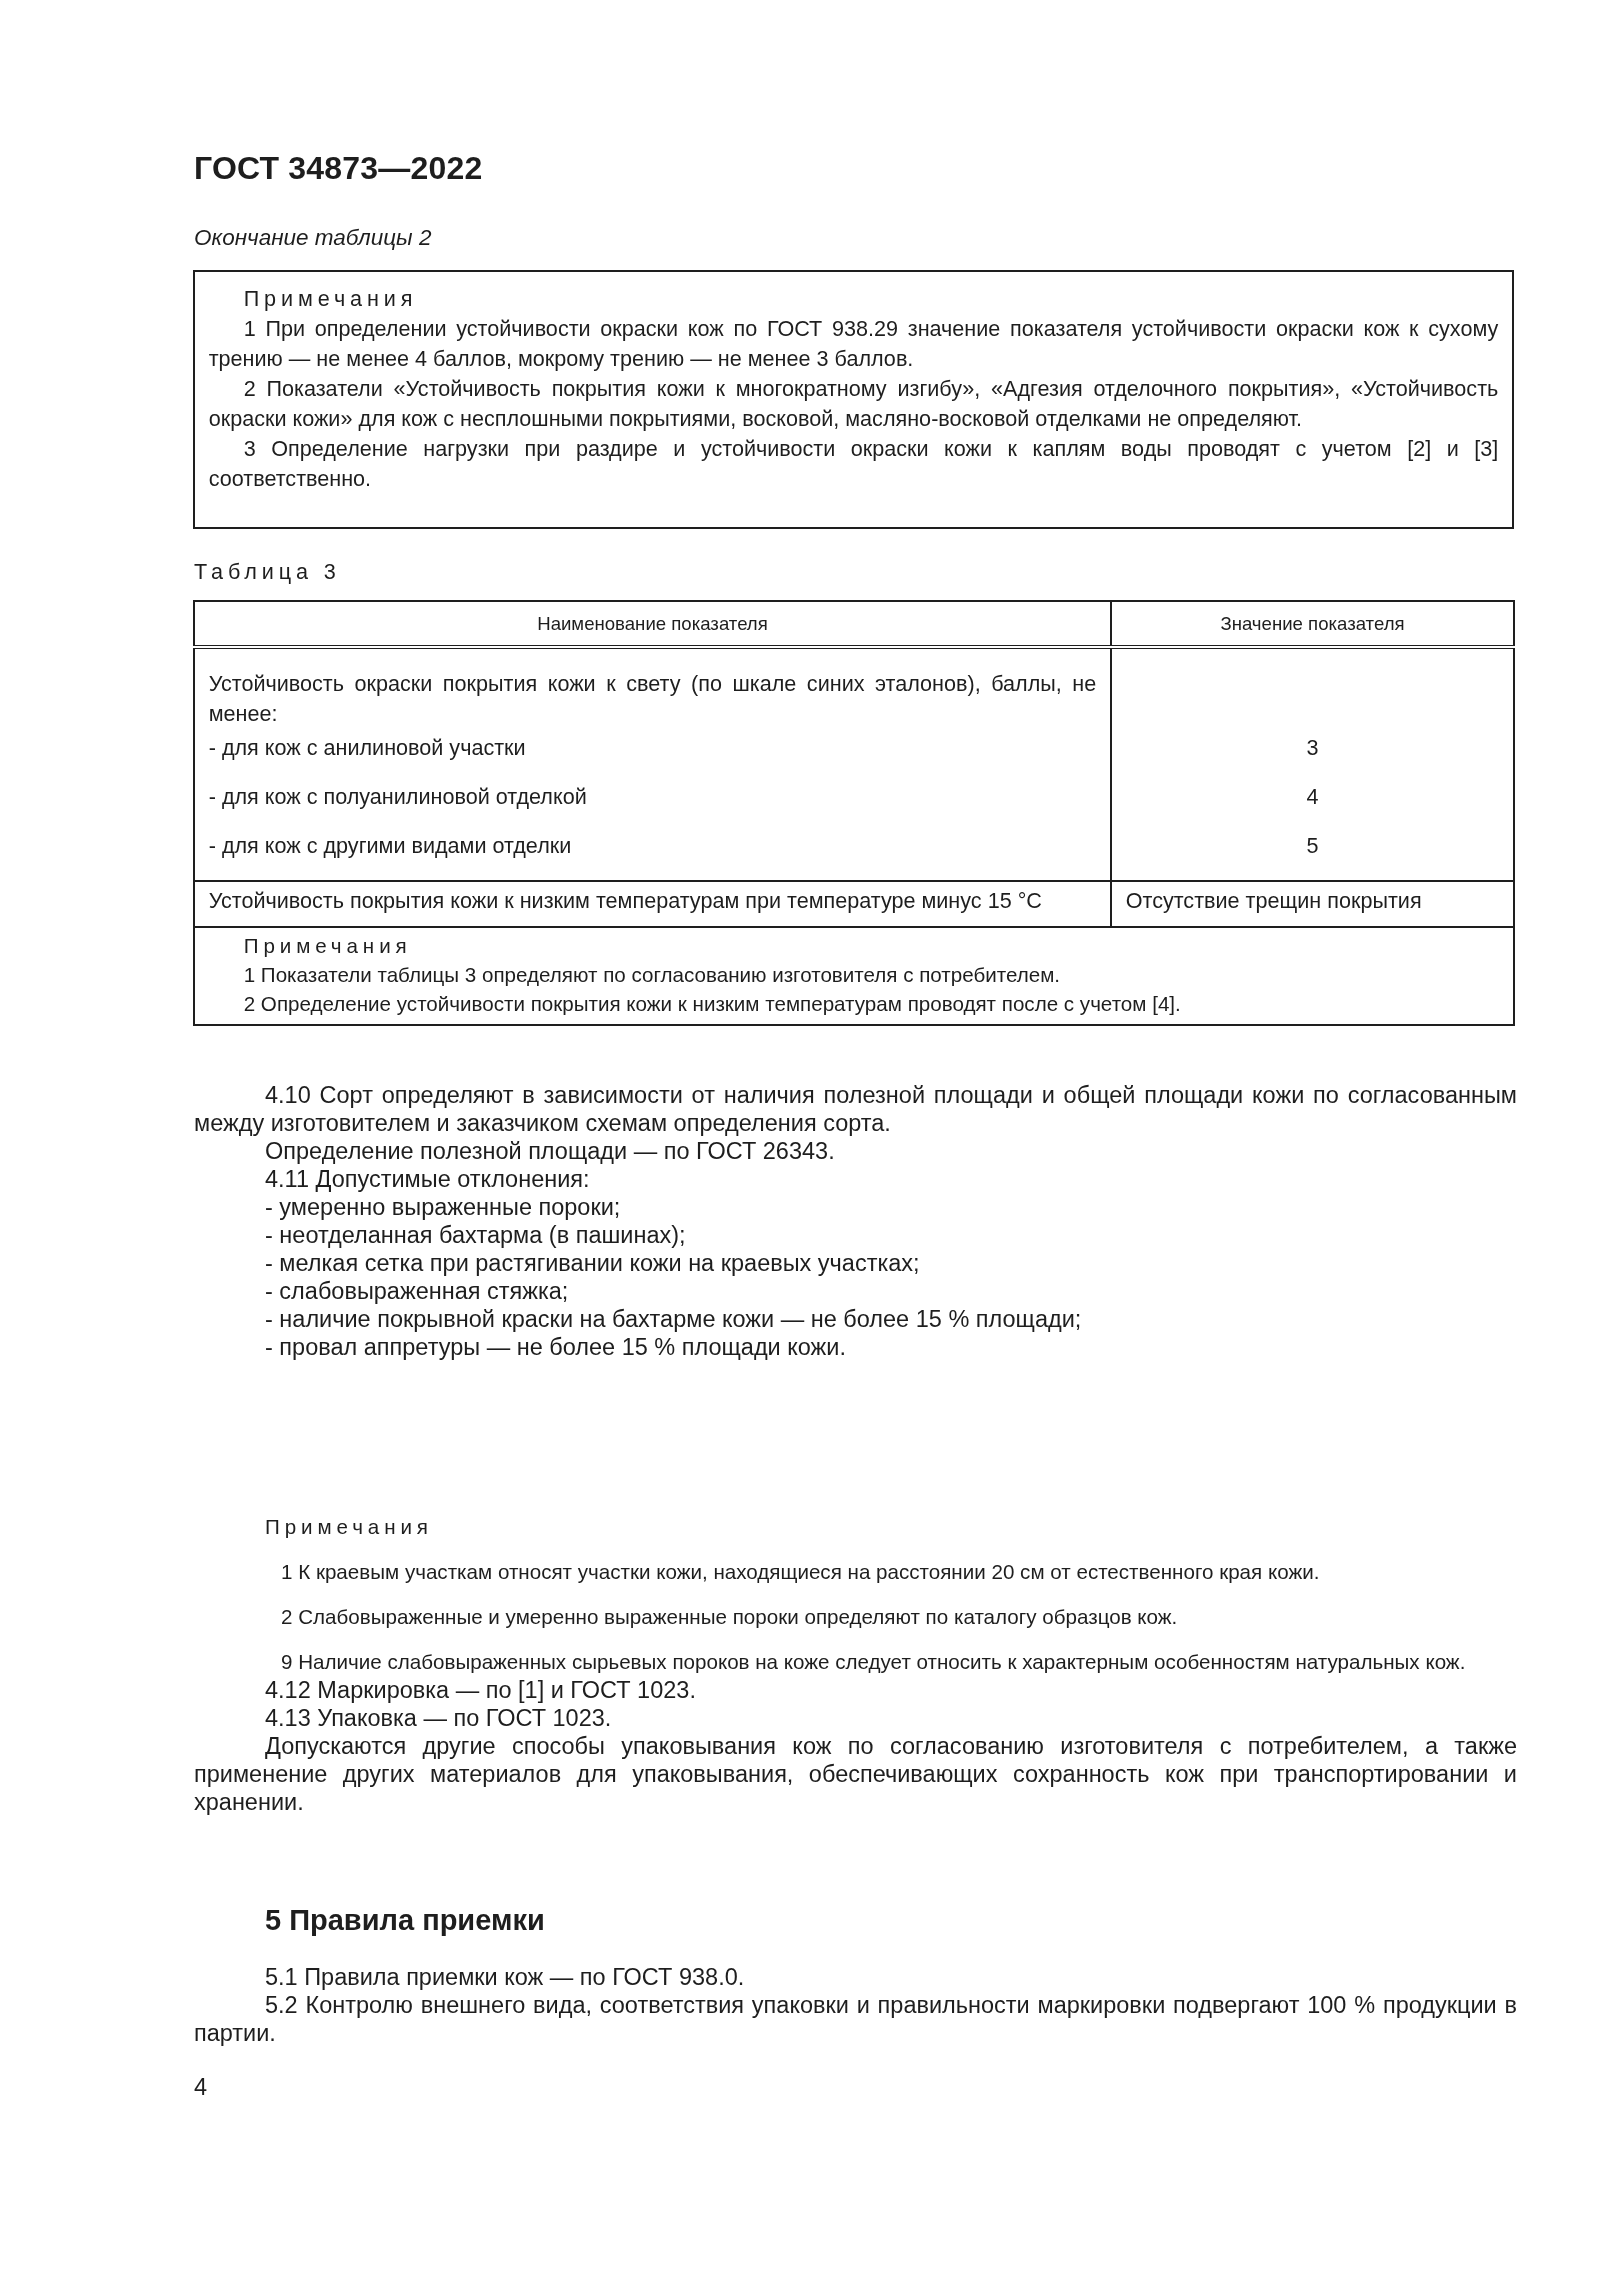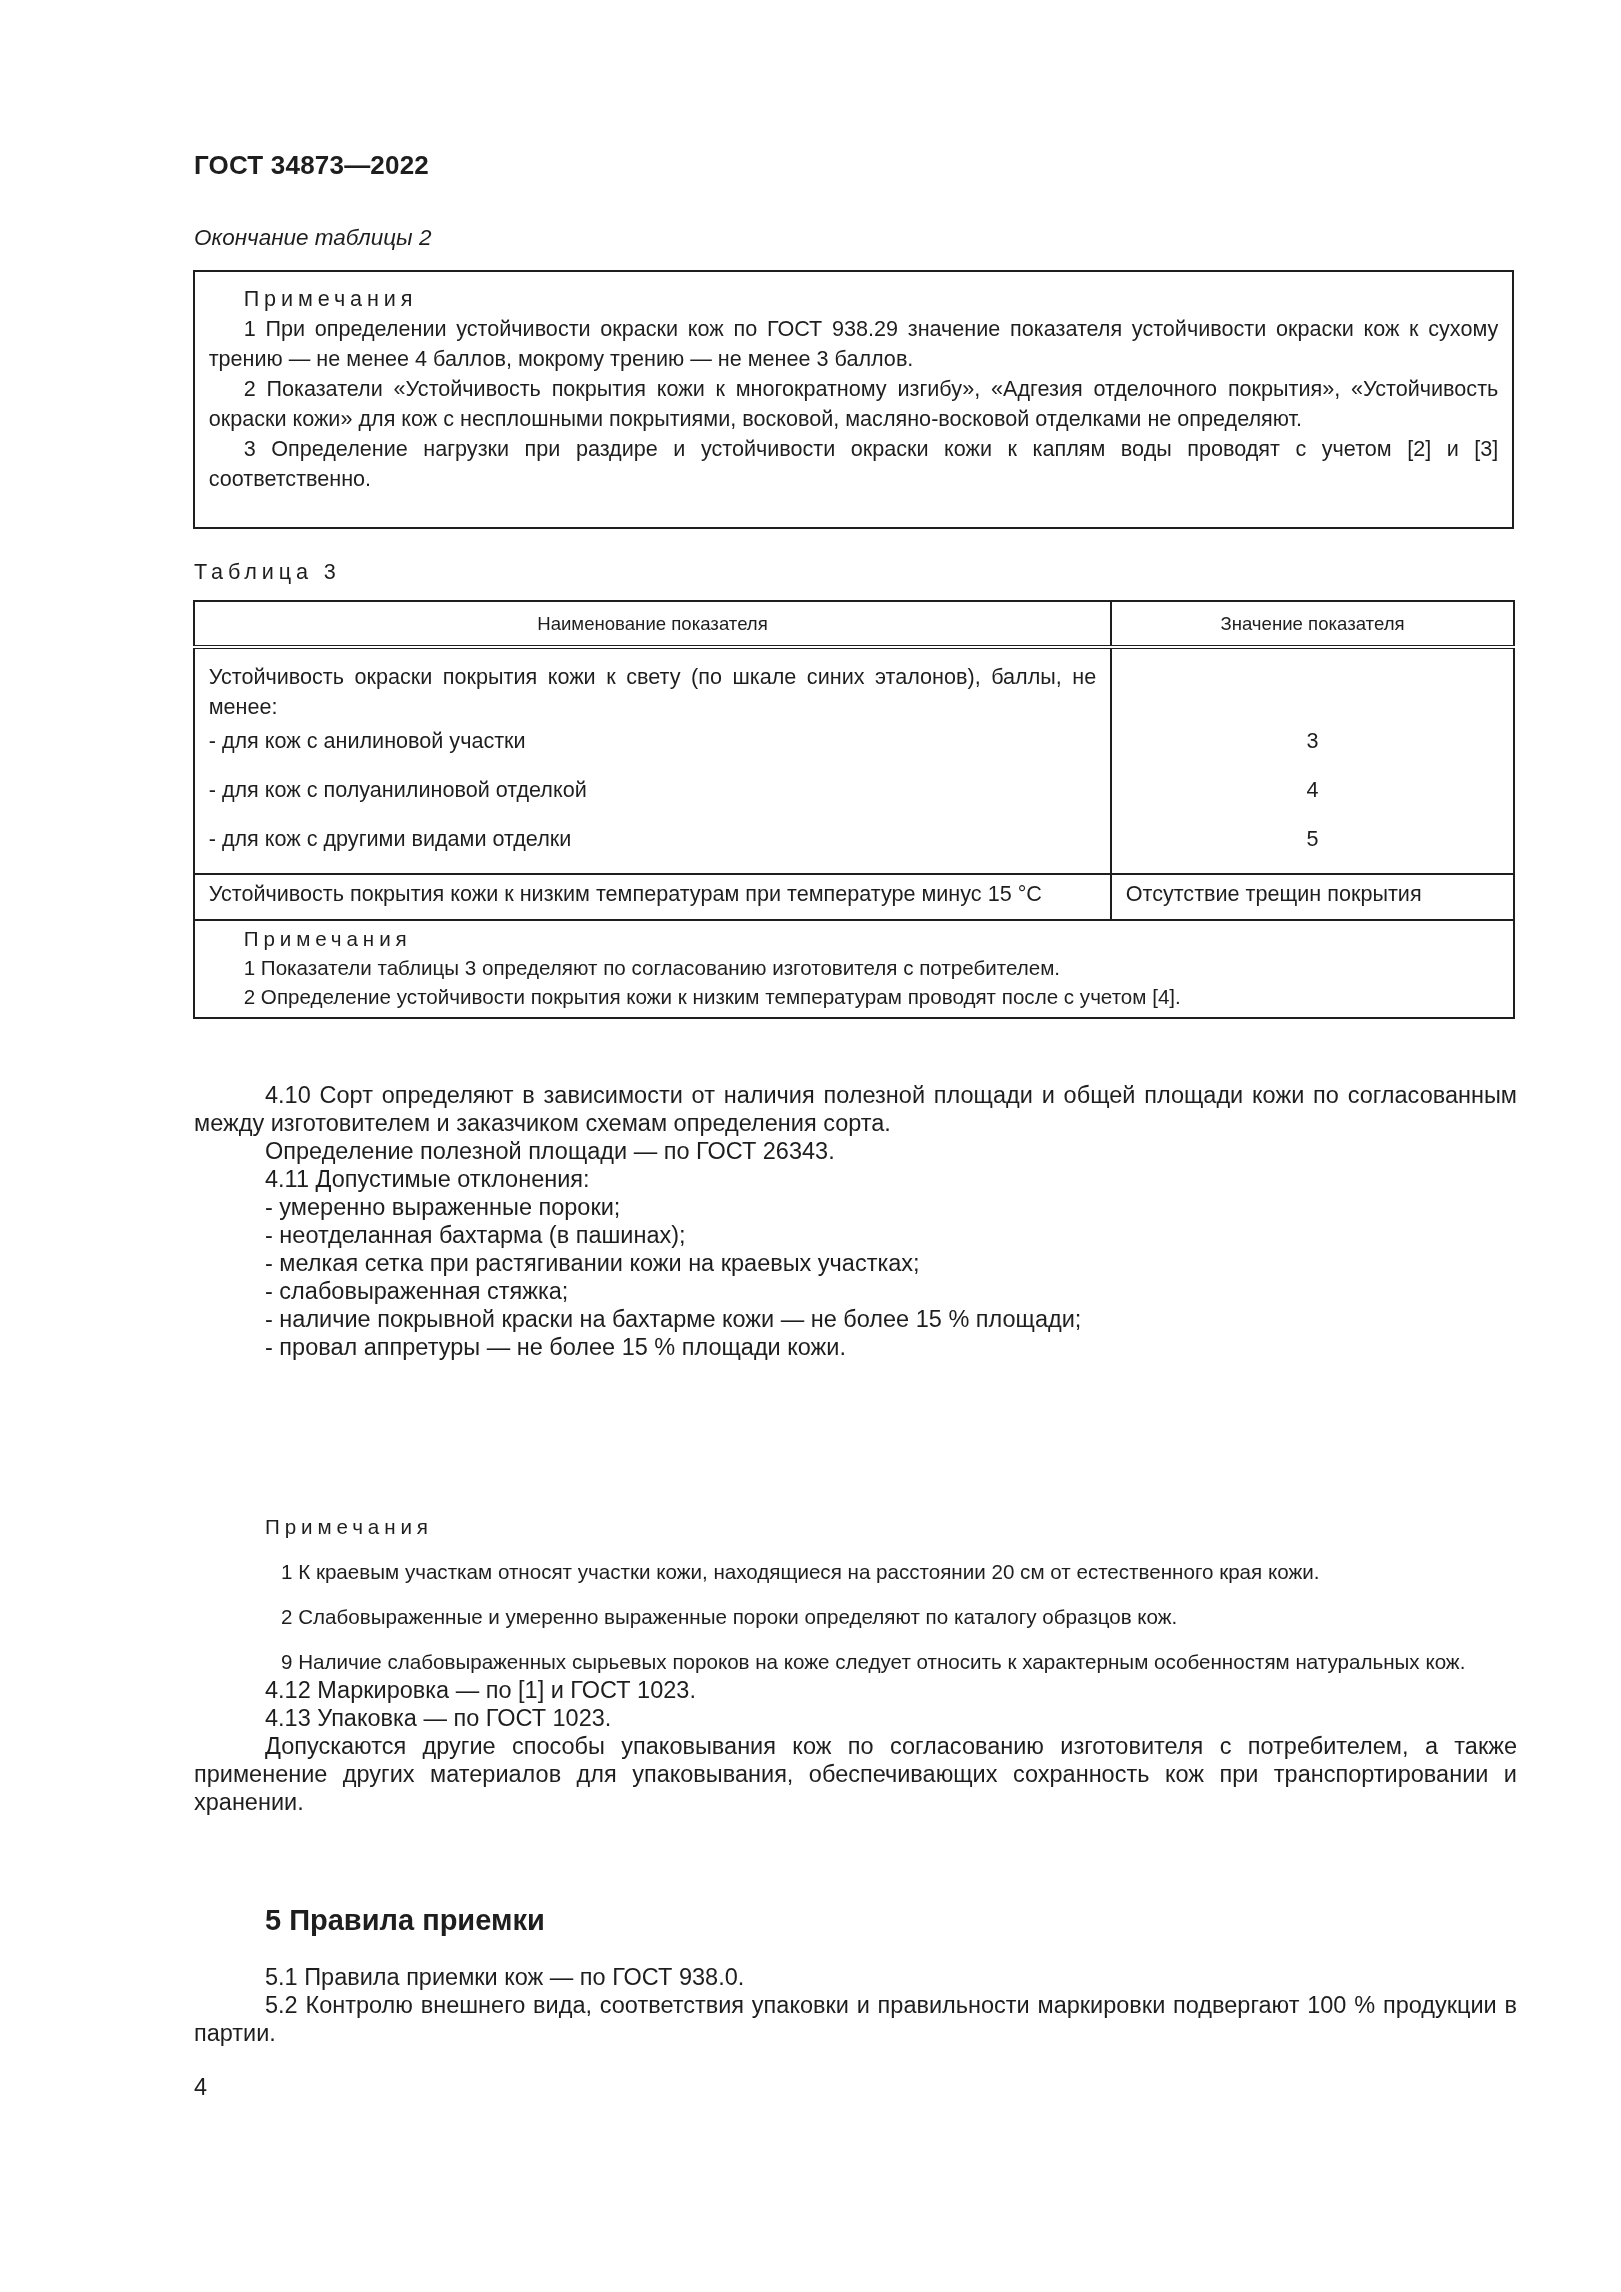--- a/index.html
+++ b/index.html
@@ -3,21 +3,21 @@
 <meta charset="utf-8">
 <style>
   html, body { margin: 0; padding: 0; background: #ffffff; }
   body {
     width: 1621px; height: 2293px; position: relative; overflow: hidden;
     font-family: "Liberation Sans", "DejaVu Sans", sans-serif;
     color: #1e1e1e;
   }
   .abs { position: absolute; }
   .doc-header {
-    left: 194px; top: 150px; font-size: 26px; font-weight: bold; letter-spacing: 0.2px;
+    left: 194px; top: 150px; font-size: 32px; font-weight: bold; letter-spacing: 0.2px;
   }
   .table-caption-italic {
     left: 194px; top: 225px; font-size: 22.5px; font-style: italic; text-align: right;
   }
   .notes-box {
     left: 193px; top: 270px; width: 1321px; height: 259px;
     border: 2.5px solid #1e1e1e; box-sizing: border-box;
     padding: 11.8px 13.7px 0 13.7px;
     font-size: 21.6px; line-height: 30px;
   }
@@ -32,21 +32,21 @@
   table.t3 td, table.t3 th { border-left: 2.5px solid #1e1e1e; border-right: 2.5px solid #1e1e1e; vertical-align: top; }
   table.t3 .hdr th {
     border-top: 2.9px solid #1e1e1e; font-weight: normal; font-size: 18.6px;
     height: 41px; vertical-align: middle; text-align: center;
     border-bottom: 4.9px double #1e1e1e;
   }
   .col1 { width: 913px; }
   .c-left { padding: 3.9px 13.7px 0 13.7px; text-align: justify; }
   .c-center { text-align: center; }
   .sub-row td { height: 49px; vertical-align: middle; padding: 0 13.7px; }
-  .group-first td { padding-top: 13px; padding-bottom: 3.9px; }
+  .group-first td { padding-top: 20px; padding-bottom: 3.9px; }
   .row-sep td { border-top: 2.5px solid #1e1e1e; }
   .row-low td { padding: 3.9px 13.7px 9.8px 13.7px; }
   .notes-row td { border-top: 2.5px solid #1e1e1e; border-bottom: 2.9px solid #1e1e1e; padding: 3.9px 13.7px 5.9px 13.7px; font-size: 20.6px; line-height: 29px; }
   .notes-row .title { letter-spacing: 4.9px; padding-left: 35px; }
   .notes-row .n { padding-left: 35px; }
 
   .body-text {
     left: 194px; width: 1323px; font-size: 23.5px; line-height: 28px;
   }
   .p { text-align: justify; text-indent: 71px; margin: 0; }

